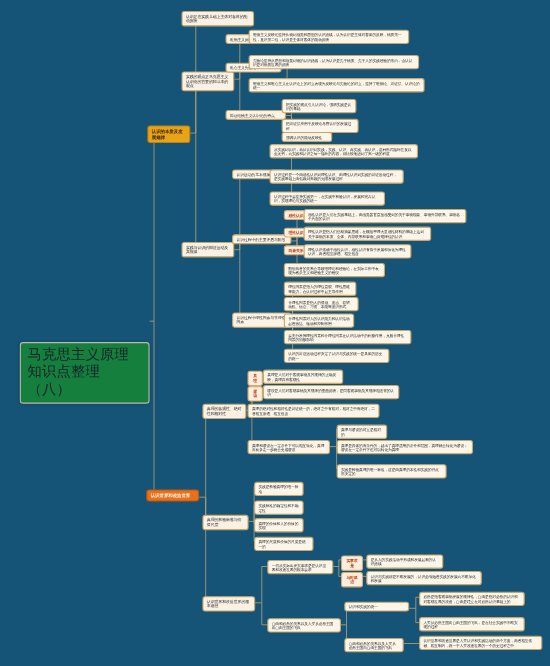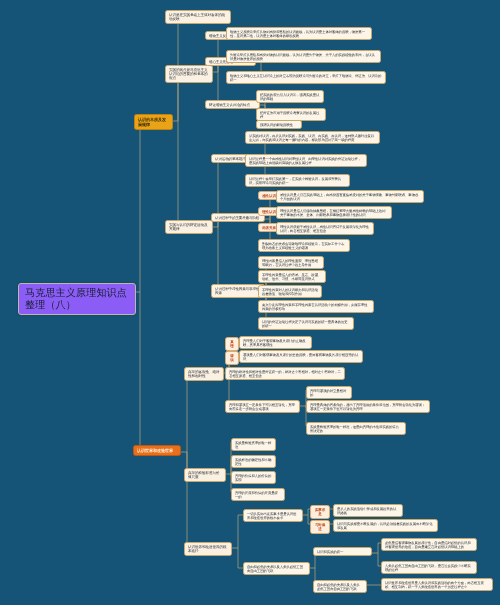--- a/index.html
+++ b/index.html
@@ -20,28 +20,29 @@
     border-radius:2.5px;
     color:#1c2530;
     line-height:1.22;
     padding:1.5px 3px;
     letter-spacing:-0.1px;
     white-space:normal;
     word-break:break-all;
     overflow:hidden;
   }
   .root{
-    background:#8b5cf6;
+    background:#15803d;
     border:0.7px solid #bfb8a8;
     border-radius:3px;
-    font-size:10px;
+    font-size:13px;
     padding:3px 6px;
     color:#14202c;
     letter-spacing:0.2px;
     box-shadow:0 0 2px rgba(0,0,0,.25);
+    margin-top:28px;
   }
   .lvl1{
     background:#e8a317;
     border:0.6px solid #c1820d;
     color:#3b2a06;
     font-size:4.1px;
     font-weight:bold;
     padding:2px 3px;
     letter-spacing:-0.1px;
   }

